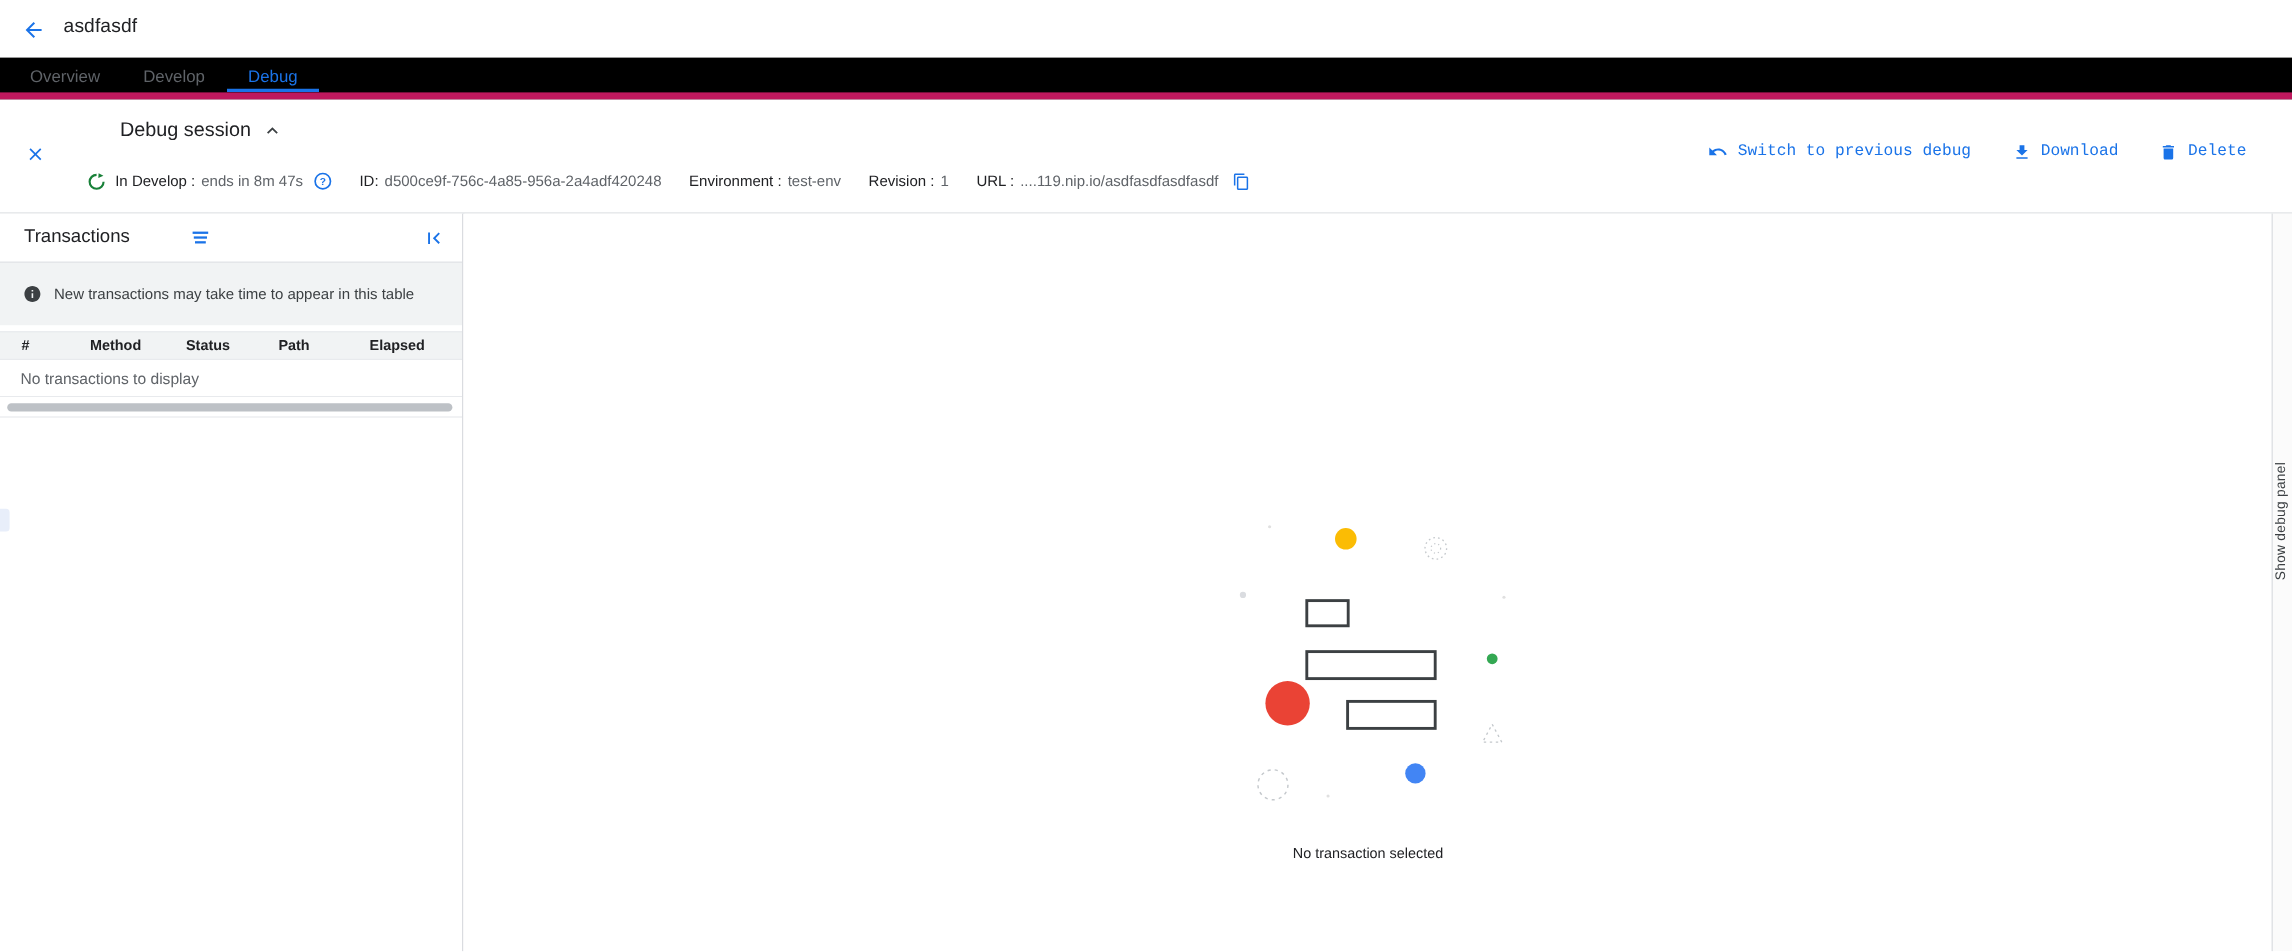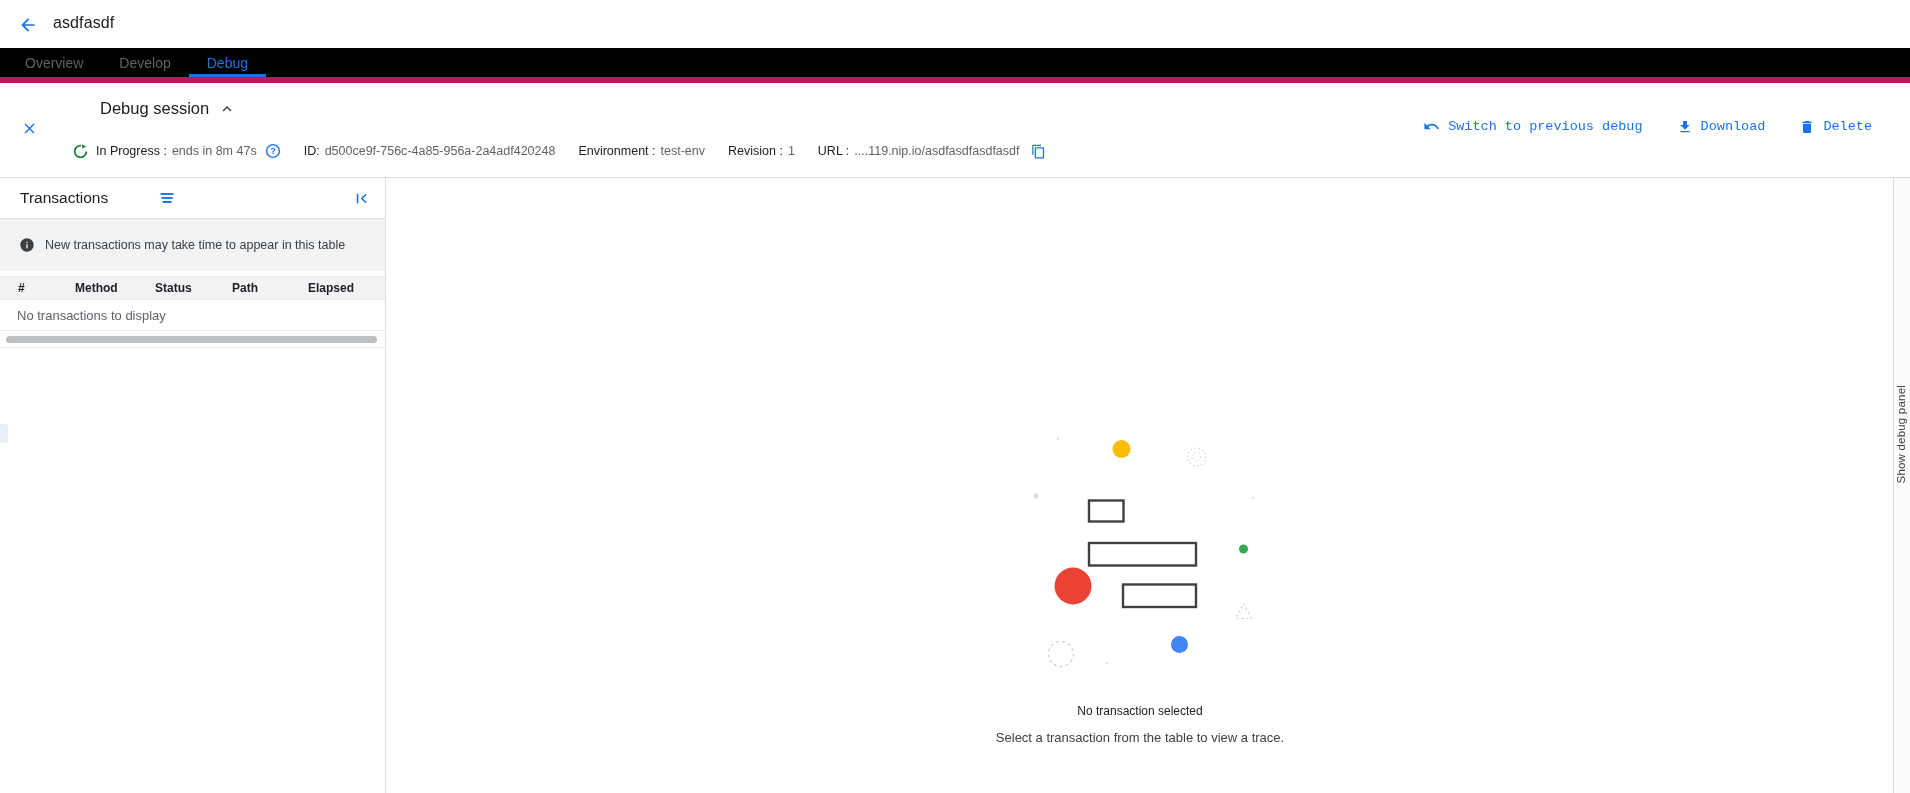--- a/index.html
+++ b/index.html
@@ -104,21 +104,21 @@
             <path fill="#3c4043" d="M12 8l-6 6 1.41 1.41L12 10.83l4.59 4.58L18 14z"></path>
           </svg>
       </button>
     </div>
 
     <div class="status-row">
       <svg class="spin" width="15" height="15" viewBox="0 0 16 16">
         <circle cx="8" cy="8" r="6.2" fill="none" stroke="#188038" stroke-width="1.9" stroke-dasharray="29 10"></circle>
         <path d="M9.8 0.4 L14.1 2.6 L9.5 4.7 Z" fill="#188038"></path>
       </svg>
-      <span class="s-label">In Progress :</span>
+      <span class="s-label">In Develop :</span>
       <span class="s-value">ends in 8m 47s</span>
       <button class="icon-btn help-btn">
         <svg width="16" height="16" viewBox="0 0 16 16">
           <circle cx="8" cy="8" r="6.4" fill="none" stroke="#1a73e8" stroke-width="1.4"></circle>
           <text x="8" y="11.2" text-anchor="middle" font-size="8.5" font-weight="bold" fill="#1a73e8" font-family="inherit">?</text>
         </svg>
       </button>
 
       <span class="meta">
         <span class="lbl">ID:</span>
@@ -216,21 +216,20 @@
       <rect x="99" y="123" width="107" height="22.5" fill="#fff" stroke="#3c4043" stroke-width="2.4"></rect>
       <circle cx="253.5" cy="129" r="4.5" fill="#34a853"></circle>
       <circle cx="83" cy="166" r="18.5" fill="#ea4335"></circle>
       <rect x="133" y="164.5" width="73" height="22.5" fill="#fff" stroke="#3c4043" stroke-width="2.4"></rect>
       <path d="M253.5 183.5 L261.5 198.5 L245.5 198.5 Z" fill="none" stroke="#c4c8cc" stroke-width="1.1" stroke-dasharray="2 3"></path>
       <circle cx="70.8" cy="234" r="12.5" fill="none" stroke="#c4c8cc" stroke-width="1.2" stroke-dasharray="2.6 3.4"></circle>
       <circle cx="189.5" cy="224.5" r="8.5" fill="#4285f4"></circle>
       <circle cx="116.7" cy="243.3" r="1.3" fill="#e0e0e0"></circle>
     </svg>
     <div class="no-tx-title">No transaction selected</div>
-    <div class="no-tx-sub">Select a transaction from the table to view a trace.</div>
   </main>
 
   <div class="right-strip">
     <span class="v-text">Show debug panel</span>
   </div>
 
   <div class="edge-artifact"></div>
 </div>
 
 </body></html>

